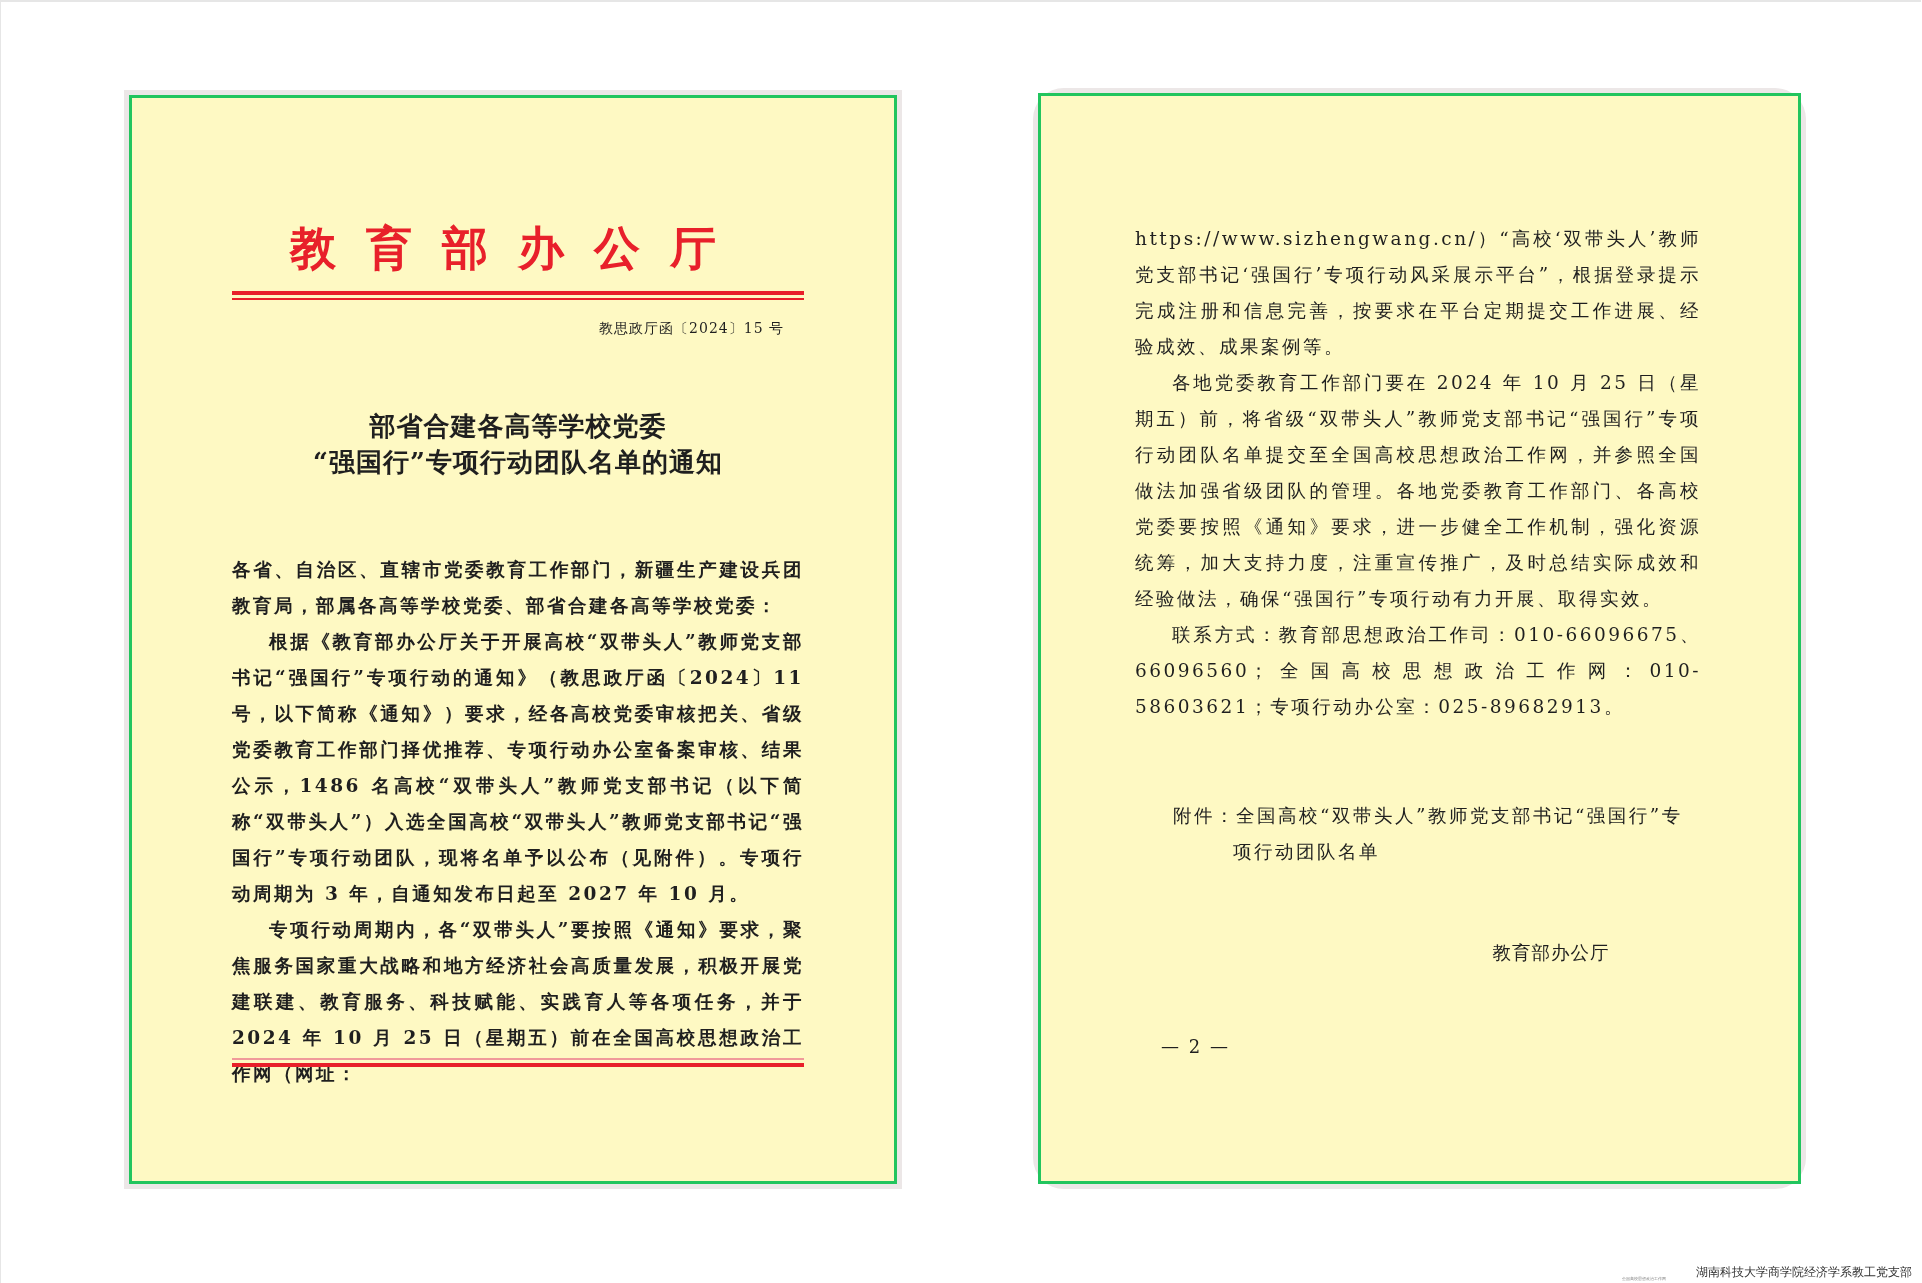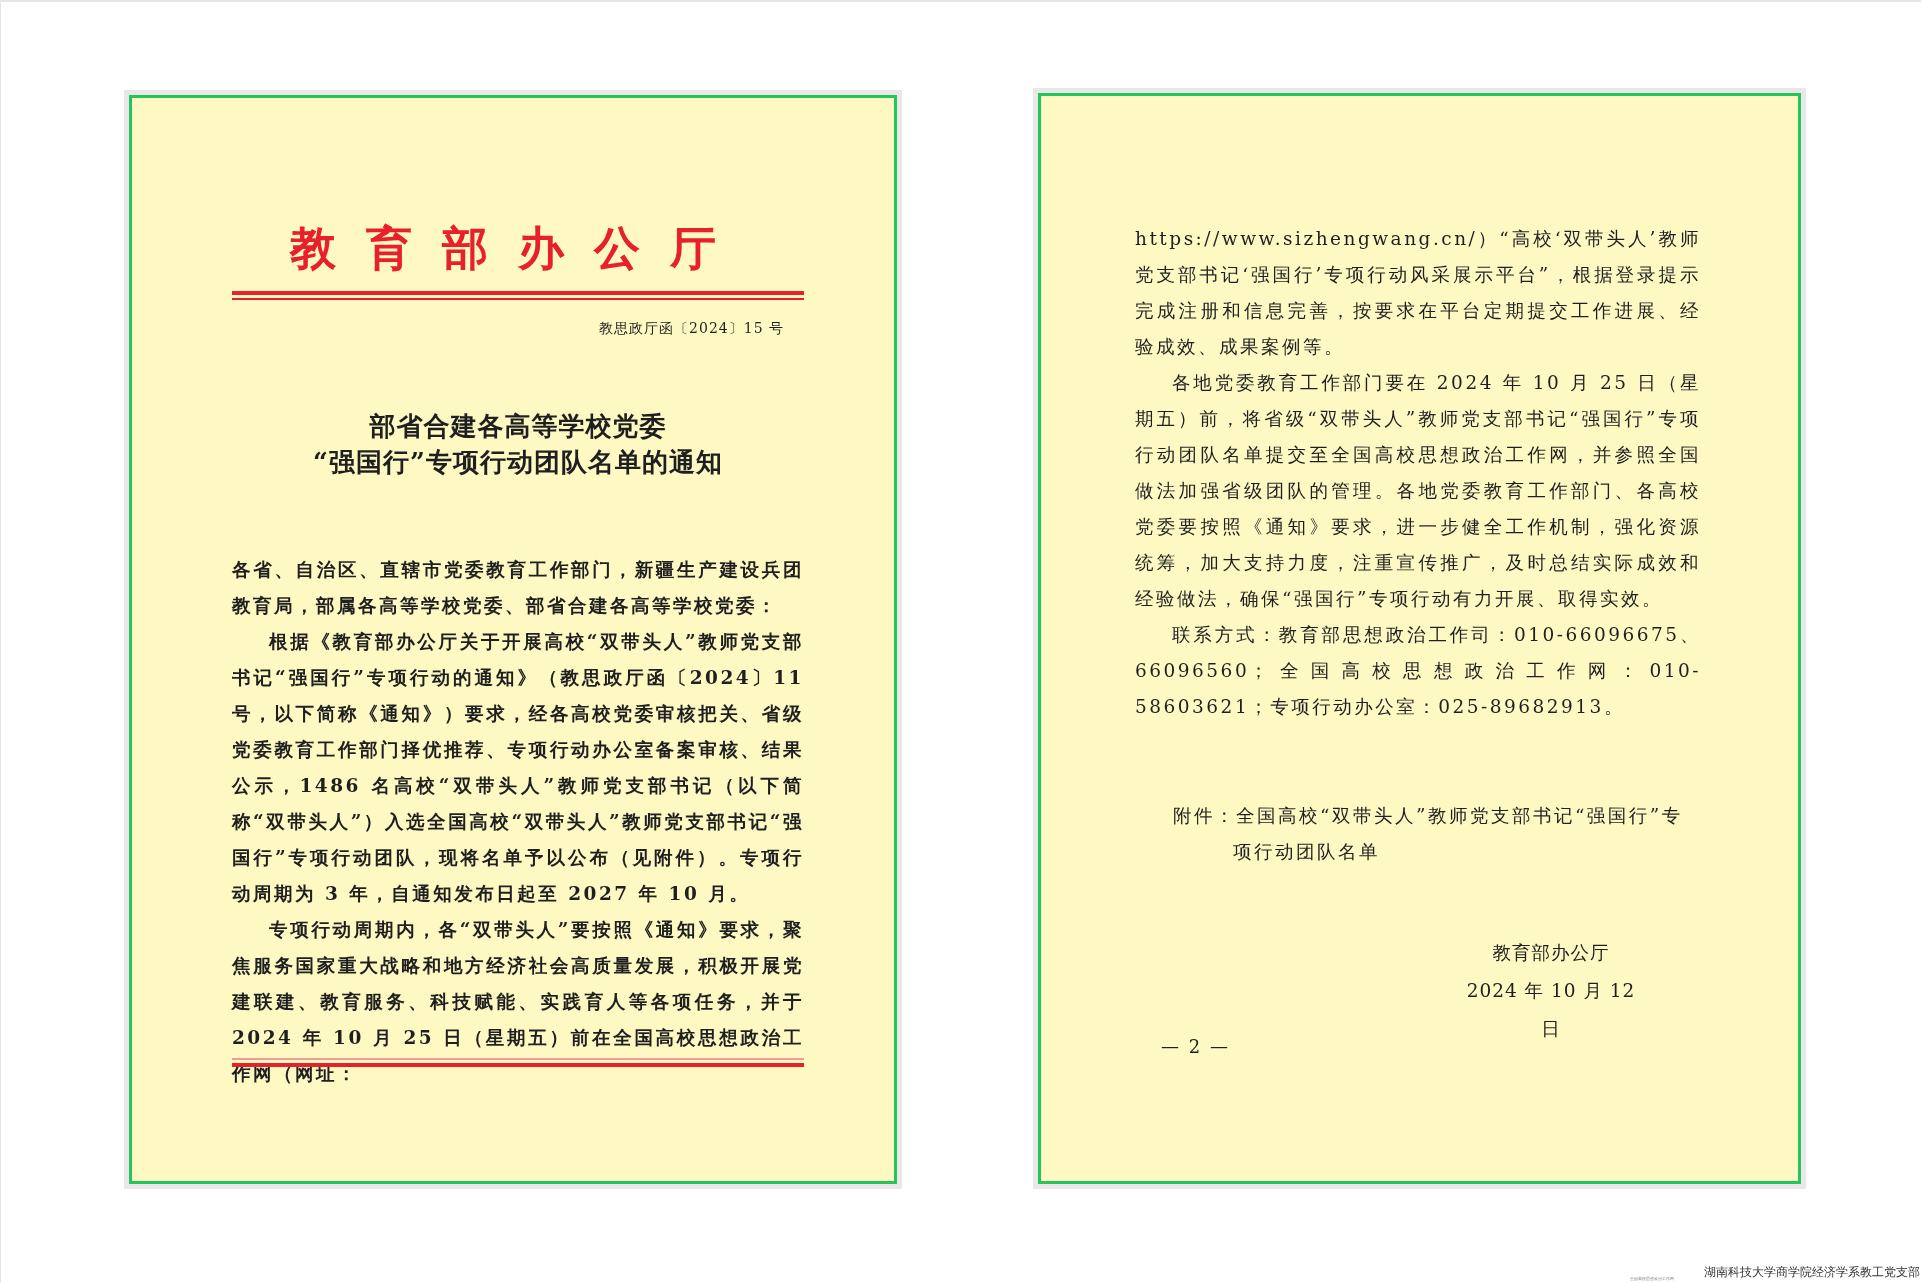--- a/index.html
+++ b/index.html
@@ -14,21 +14,21 @@
     border-left: 1px solid #e6e6e6; border-top: 2px solid #e6e6e6;
   }
   .page-frame {
     position: absolute; background: #ece7e7; box-sizing: border-box; padding: 5px;
   }
   .page {
     width: 100%; height: 100%; background: #fef9c3; box-sizing: border-box;
     border: 3px solid #22c55e; position: relative;
   }
   #left-frame { left: 124px; top: 90px; width: 778px; height: 1099px; }
-  #right-frame { left: 1033px; top: 88px; width: 773px; height: 1101px; }
+  #right-frame { left: 1033px; top: 88px; width: 773px; height: 1101px; border-radius: 31px; }
 
   .masthead {
     position: absolute; left: 100px; top: 120px; width: 572px;
     text-align: center; color: #e8202a; font-size: 46px; font-weight: bold;
     letter-spacing: 30px; font-family: "DejaVu Serif", serif;
   }
   .red-double {
     position: absolute; left: 100px; width: 572px;
   }
   .red-double .thick { height: 4px; background: #e8202a; }
@@ -60,21 +60,21 @@
   }
   .attachment .cont { padding-left: 60px; }
   .signature {
     position: absolute; left: 420px; top: 838px; width: 180px; text-align: center;
     font-size: 18.5px; line-height: 38px; letter-spacing: 1px;
   }
   .page-num {
     position: absolute; left: 120px; top: 940px; font-size: 18px; letter-spacing: 2px;
   }
   .watermark {
-    position: absolute; right: 2px; bottom: 2px; font-family: "DejaVu Sans", sans-serif;
+    position: absolute; right: 10px; bottom: 2px; font-family: "DejaVu Sans", sans-serif;
     font-size: 12px; color: #333; display: flex; align-items: flex-end; gap: 18px;
   }
   .watermark .tiny { font-size: 4px; color: #888; line-height: 5px; width: 56px; }
 </style>
 </head>
 <body>
 
 <div class="canvas-border"></div>
 
 <div class="page-frame" id="left-frame">
@@ -109,21 +109,20 @@
       <p class="para noindent">https://www.sizhengwang.cn/）“高校‘双带头人’教师党支部书记‘强国行’专项行动风采展示平台”，根据登录提示完成注册和信息完善，按要求在平台定期提交工作进展、经验成效、成果案例等。</p>
       <p class="para">各地党委教育工作部门要在 2024 年 10 月 25 日（星期五）前，将省级“双带头人”教师党支部书记“强国行”专项行动团队名单提交至全国高校思想政治工作网，并参照全国做法加强省级团队的管理。各地党委教育工作部门、各高校党委要按照《通知》要求，进一步健全工作机制，强化资源统筹，加大支持力度，注重宣传推广，及时总结实际成效和经验做法，确保“强国行”专项行动有力开展、取得实效。</p>
       <p class="para">联系方式：教育部思想政治工作司：010-66096675、66096560；全国高校思想政治工作网：010-58603621；专项行动办公室：025-89682913。</p>
     </div>
     <div class="attachment">
       <div>附件：全国高校“双带头人”教师党支部书记“强国行”专</div>
       <div class="cont">项行动团队名单</div>
     </div>
     <div class="signature">
       <div>教育部办公厅</div>
-      <div>2024 年 10 月 12 日</div>
     </div>
     <div class="page-num">— 2 —</div>
   </div>
 </div>
 
 <div class="watermark">
   <span class="tiny">全国高校思想政治工作网</span>
   <span>湖南科技大学商学院经济学系教工党支部</span>
 </div>
 

